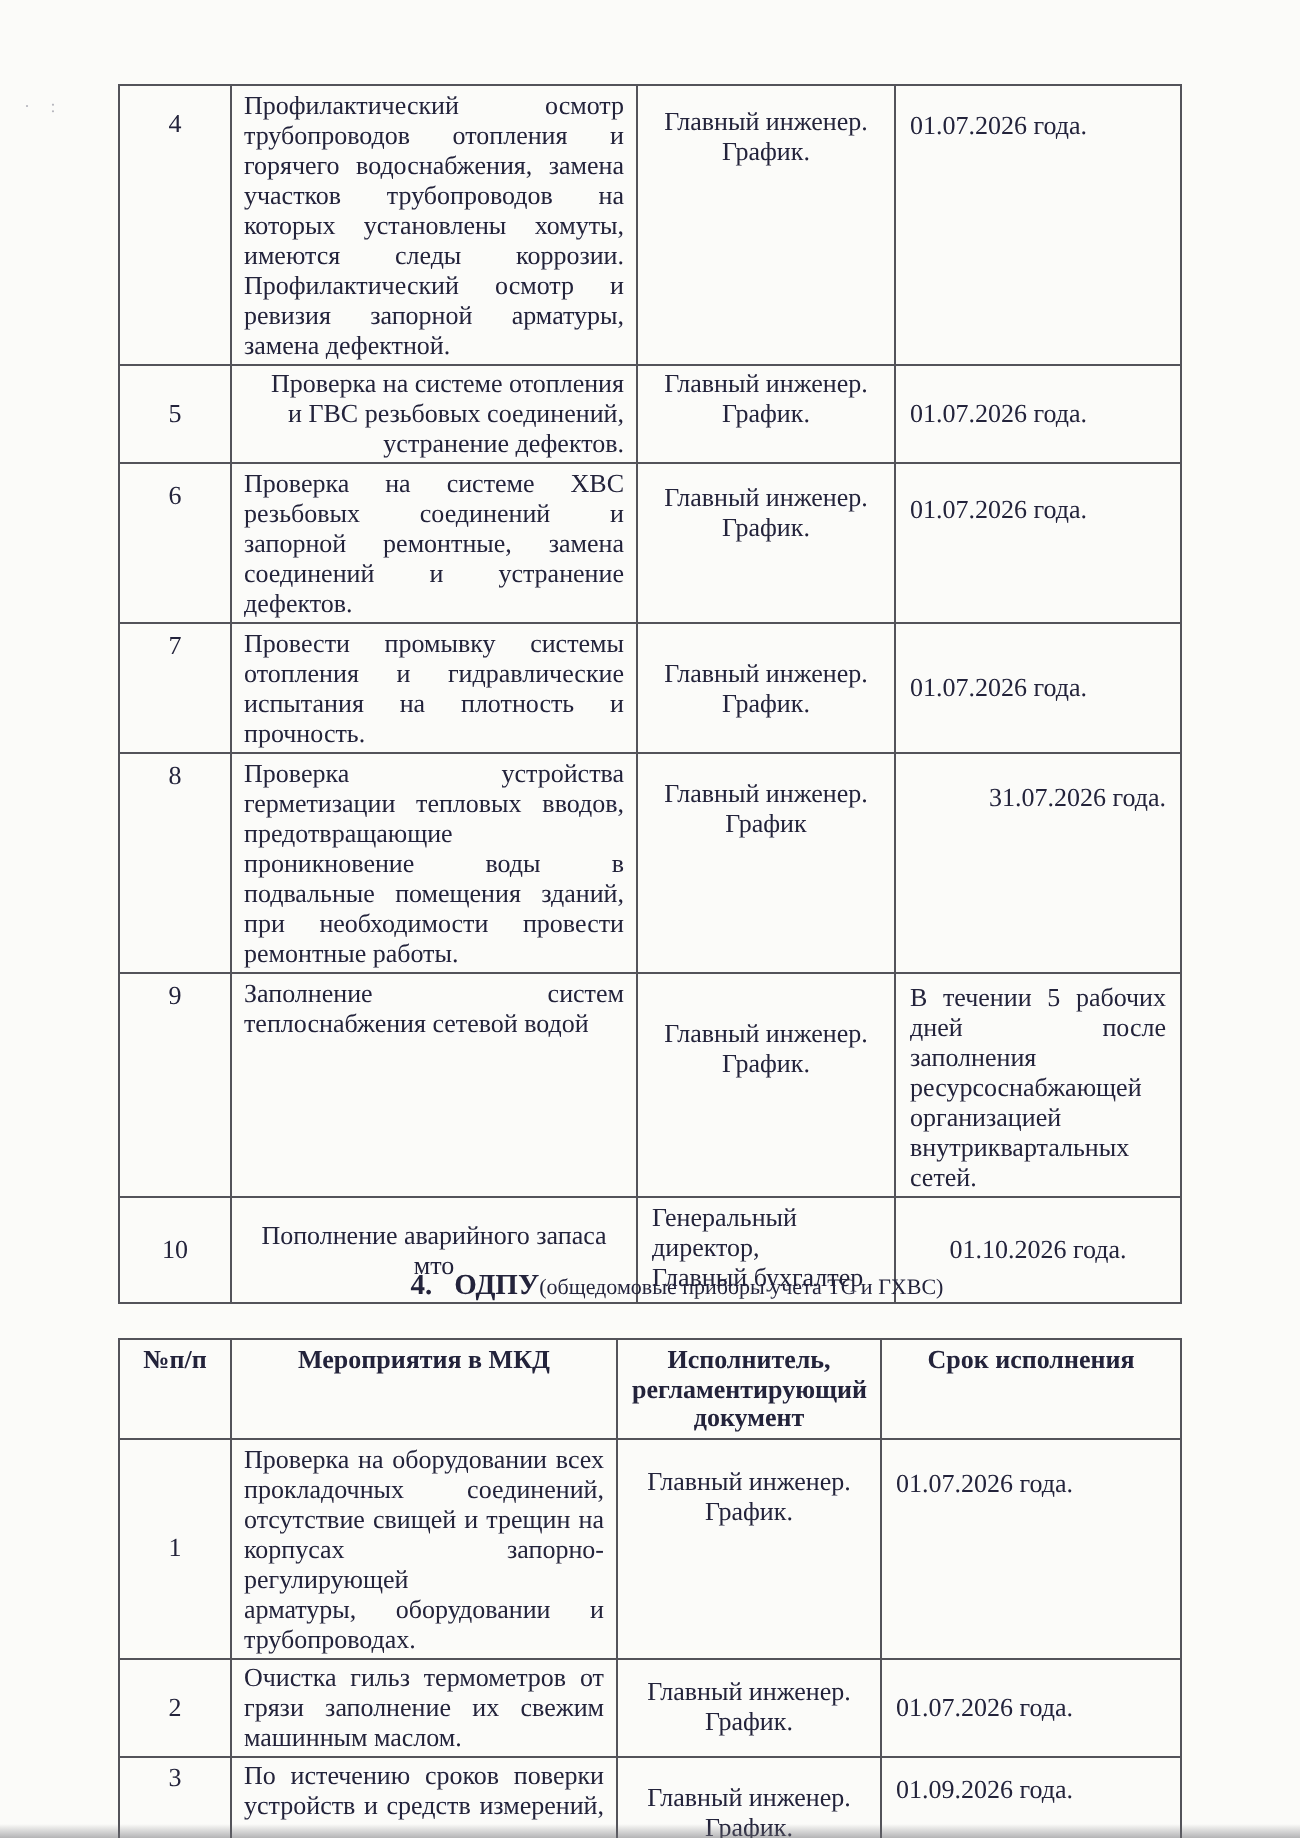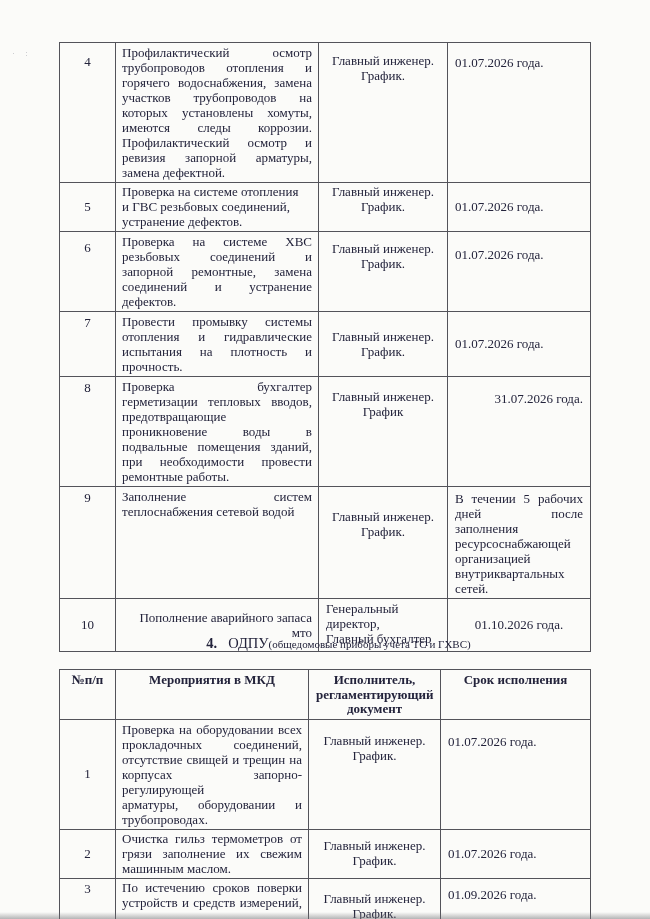--- a/index.html
+++ b/index.html
@@ -36,21 +36,21 @@
   #table1 tbody tr:nth-child(7){height:53px;}
   #table2 thead tr{height:43px;}
   #table2 tbody tr:nth-child(1){height:88px;}
   #table2 tbody tr:nth-child(2){height:48px;}
   #table2 tbody tr:nth-child(3){height:78px;}
   .heading{
     position:absolute; top:634px; left:59px; width:531px;
     text-align:center; text-indent:28px; white-space:nowrap;
   }
   .h-num{font-weight:bold; font-size:14.5px; margin-right:11px;}
-  .h-title{font-weight:normal; font-size:14.5px;}
+  .h-title{font-weight:bold; font-size:14.5px;}
   .h-sub{font-size:11px;}
   .artifact-topleft{
     position:absolute; left:12px; top:48px; width:22px; height:14px;
     color:rgba(70,70,95,.38); font-size:9px; letter-spacing:4px;
   }
   .artifact-bottom{
     position:absolute; left:0; bottom:0; width:650px; height:7px;
     background:linear-gradient(to top, rgba(110,110,115,.5), rgba(110,110,115,0));
   }
 </style>
@@ -71,21 +71,21 @@
     <tbody>
         <tr>
     <td class="c-num" style="padding-top: 11px; text-align: center;">4</td>
     <td class="c-act" style="padding-top: 2px;"><div class="jl">Профилактический осмотр</div><div class="jl">трубопроводов отопления и</div><div class="jl">горячего водоснабжения, замена</div><div class="jl">участков трубопроводов на</div><div class="jl">которых установлены хомуты,</div><div class="jl">имеются следы коррозии.</div><div class="jl">Профилактический осмотр и</div><div class="jl">ревизия запорной арматуры,</div><div class="jl jl-last">замена дефектной.</div></td>
     <td class="c-exe" style="padding-top: 10px; text-align: center;">Главный инженер.
 График.</td>
     <td class="c-dl" style="padding-top: 12px; text-align: left;">01.07.2026 года.</td>
   </tr>
         <tr>
     <td class="c-num" style="vertical-align: middle; text-align: center;">5</td>
-    <td class="c-act" style="padding-top: 1px; text-align: left;">Проверка на системе отопления
+    <td class="c-act" style="padding-top: 1px; text-align: right;">Проверка на системе отопления
 и ГВС резьбовых соединений,
 устранение дефектов.</td>
     <td class="c-exe" style="padding-top: 1px; text-align: center;">Главный инженер.
 График.</td>
     <td class="c-dl" style="vertical-align: middle; text-align: left;">01.07.2026 года.</td>
   </tr>
         <tr>
     <td class="c-num" style="padding-top: 8px; text-align: center;">6</td>
     <td class="c-act" style="padding-top: 2px;"><div class="jl">Проверка на системе ХВС</div><div class="jl">резьбовых соединений и</div><div class="jl">запорной ремонтные, замена</div><div class="jl">соединений и устранение</div><div class="jl jl-last">дефектов.</div></td>
     <td class="c-exe" style="padding-top: 9px; text-align: center;">Главный инженер.
@@ -94,35 +94,35 @@
   </tr>
         <tr>
     <td class="c-num" style="padding-top: 3px; text-align: center;">7</td>
     <td class="c-act" style="padding-top: 2px;"><div class="jl">Провести промывку системы</div><div class="jl">отопления и гидравлические</div><div class="jl">испытания на плотность и</div><div class="jl jl-last">прочность.</div></td>
     <td class="c-exe" style="vertical-align: middle; text-align: center;">Главный инженер.
 График.</td>
     <td class="c-dl" style="vertical-align: middle; text-align: left;">01.07.2026 года.</td>
   </tr>
         <tr>
     <td class="c-num" style="padding-top: 3px; text-align: center;">8</td>
-    <td class="c-act" style="padding-top: 2px;"><div class="jl">Проверка бухгалтер</div><div class="jl">герметизации тепловых вводов,</div><div class="jl">предотвращающие</div><div class="jl">проникновение воды в</div><div class="jl">подвальные помещения зданий,</div><div class="jl">при необходимости провести</div><div class="jl jl-last">ремонтные работы.</div></td>
+    <td class="c-act" style="padding-top: 2px;"><div class="jl">Проверка устройства</div><div class="jl">герметизации тепловых вводов,</div><div class="jl">предотвращающие</div><div class="jl">проникновение воды в</div><div class="jl">подвальные помещения зданий,</div><div class="jl">при необходимости провести</div><div class="jl jl-last">ремонтные работы.</div></td>
     <td class="c-exe" style="padding-top: 12px; text-align: center;">Главный инженер.
 График</td>
     <td class="c-dl" style="padding-top: 14px; text-align: right;">31.07.2026 года.</td>
   </tr>
         <tr>
     <td class="c-num" style="padding-top: 3px; text-align: center;">9</td>
     <td class="c-act" style="padding-top: 2px;"><div class="jl">Заполнение систем</div><div class="jl jl-last">теплоснабжения сетевой водой</div></td>
     <td class="c-exe" style="padding-top: 22px; text-align: center;">Главный инженер.
 График.</td>
     <td class="c-dl" style="padding-top: 4px;"><div class="jl">В течении 5 рабочих</div><div class="jl">дней после</div><div class="jl">заполнения</div><div class="jl">ресурсоснабжающей</div><div class="jl">организацией</div><div class="jl">внутриквартальных</div><div class="jl jl-last">сетей.</div></td>
   </tr>
         <tr>
     <td class="c-num" style="vertical-align: middle; text-align: center;">10</td>
-    <td class="c-act" style="vertical-align: middle; text-align: right;">Пополнение аварийного запаса
+    <td class="c-act" style="vertical-align: middle; text-align: center;">Пополнение аварийного запаса
 мто</td>
     <td class="c-exe" style="padding-top: 2px; text-align: left;">Генеральный
 директор,
 Главный бухгалтер</td>
     <td class="c-dl" style="vertical-align: middle; text-align: center;">01.10.2026 года.</td>
   </tr>
       </tbody>
   </table>
 
   <div class="heading"><span class="h-num">4.</span><span class="h-title">ОДПУ</span><span class="h-sub">(общедомовые приборы учета ТС и ГХВС)</span></div>

